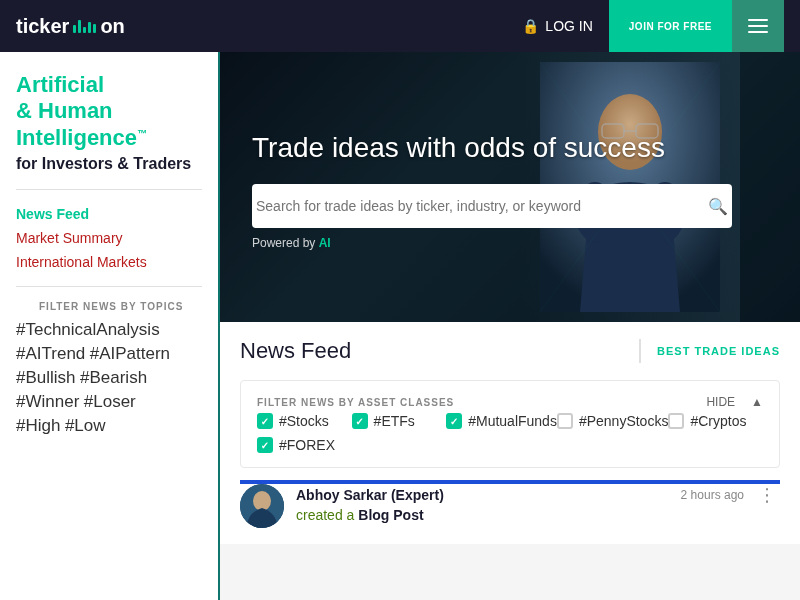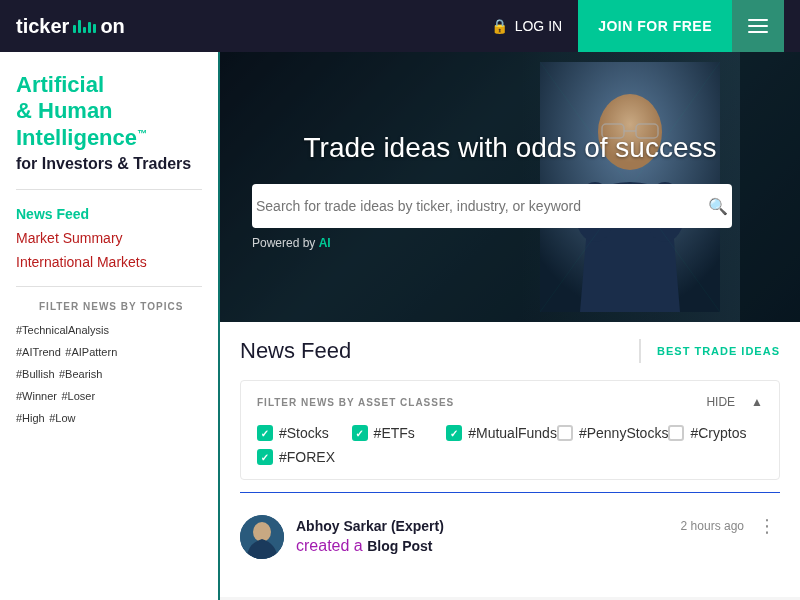--- a/index.html
+++ b/index.html
@@ -11,42 +11,42 @@
     }
     .logo { display: flex; align-items: center; gap: 2px; }
     .logo-text { color: white; font-size: 20px; font-weight: 600; letter-spacing: 0; text-align: right; }
     .logo-bars { display: flex; align-items: flex-end; gap: 2px; margin: 0 2px; }
     .logo-bar { background: #00c896; border-radius: 1px; }
     .header-right { display: flex; align-items: center; gap: 0; margin-left: auto; }
     .login-btn {
       display: flex; align-items: center; gap: 6px; color: white; background: none; border: none; cursor: pointer; font-size: 14px; padding: 8px 16px; font-weight: 500;
     }
     .join-btn {
-      background: #00c896; color: white; border: none; cursor: pointer; font-size: 14px; font-weight: 700; padding: 0 20px; height: 52px; letter-spacing: 0.5px;
+      background: #00c896; color: white; border: none; cursor: pointer; font-size: 10px; font-weight: 700; padding: 0 20px; height: 52px; letter-spacing: 0.5px;
     }
     .hamburger-btn {
       background: #2d8f75; border: none; cursor: pointer; width: 52px; height: 52px; display: flex; flex-direction: column; align-items: center; justify-content: center; gap: 4px;
     }
     .hamburger-line { width: 20px; height: 2px; background: white; border-radius: 1px; }
 
     
     .main-layout { display: flex; height: 548px; }
 
     
     .sidebar { width: 220px; background: white; padding: 20px 16px; overflow-y: auto; flex-shrink: 0; border-right: 2px solid #0f766e; }
     .sidebar-heading {
       font-size: 22px; font-weight: 700; color: #00c896; line-height: 1.2; margin-bottom: 4px;
     }
     .sidebar-heading-tm { font-size: 10px; vertical-align: super; }
     .sidebar-subheading { font-size: 16px; font-weight: 700; color: #1a1a2e; margin-bottom: 16px; }
     .sidebar-divider { border: none; border-top: 1px solid #e0e0e0; margin: 12px 0; }
     .sidebar-nav-item { display: block; font-size: 14px; color: #b91c1c; padding: 4px 0; cursor: pointer; text-decoration: none; }
     .sidebar-nav-item.active { color: #00c896; font-weight: 600; }
     .sidebar-section-title { font-size: 10px; color: #888; font-weight: 600; letter-spacing: 1px; text-transform: uppercase; margin: 14px 0 8px; padding-left: 23px; }
-    .tag { font-size: 11px; color: #333; cursor: pointer; display: inline-block; }
+    .tag { font-size: 17px; color: #333; cursor: pointer; display: inline-block; }
     .tags-row { margin-bottom: 4px; }
 
     
     .content { flex: 1; overflow-y: auto; }
 
     
     .hero {
       position: relative; height: 270px; background: linear-gradient(135deg, #0d1b2a 0%, #1a3a4a 40%, #0d2535 100%); display: flex; flex-direction: column; justify-content: center; padding: 32px 32px 24px;
       overflow: hidden;
     }
@@ -57,53 +57,53 @@
       position: absolute; right: 60px; top: 0; bottom: 0; width: 220px;
       background: linear-gradient(90deg, transparent 0%, rgba(100,150,180,0.15) 100%);
       display: flex; align-items: center; justify-content: center;
     }
     .hero-person-img {
       width: 180px; height: 250px;
       background: radial-gradient(ellipse at 50% 30%, #4a6d8c 0%, #2a4d6c 40%, #1a2d3c 100%);
       border-radius: 0; position: relative;
     }
     .hero-content { position: relative; z-index: 2; }
-    .hero-title { color: white; font-size: 28px; font-weight: 400; margin-bottom: 20px; text-shadow: 0 1px 3px rgba(0,0,0,0.5); text-align: center; }
+    .hero-title { color: white; font-size: 28px; font-weight: 400; margin-bottom: 20px; text-shadow: 0 1px 3px rgba(0,0,0,0.5); }
     .search-bar {
       display: flex; align-items: center; background: white; border-radius: 4px; padding: 0 4px; width: 480px; height: 44px;
     }
     .search-input { flex: 1; border: none; outline: none; font-size: 14px; color: #333; background: transparent; }
     .search-icon { color: #666; font-size: 16px; cursor: pointer; }
     .powered-by { color: rgba(255,255,255,0.8); font-size: 12px; margin-top: 8px; }
     .powered-by span { color: #00c896; font-weight: 600; }
 
     
     .news-section { background: white; padding: 16px 20px; }
     .news-header { display: flex; align-items: center; margin-bottom: 16px; }
     .news-title { font-size: 22px; font-weight: 400; color: #1a1a2e; flex: 1; }
     .news-divider-v { width: 2px; height: 24px; background: #e0e0e0; margin: 0 16px; }
     .best-trade { font-size: 11px; font-weight: 700; color: #00c896; letter-spacing: 1px; text-transform: uppercase; cursor: pointer; }
 
     
     .filter-bar {
       background: white; border: 1px solid #e8e8e8; border-radius: 4px; padding: 14px 16px; margin-bottom: 12px;
     }
-    .filter-header { display: flex; justify-content: space-between; align-items: center; margin-bottom: 16px; }
+    .filter-header { display: flex; justify-content: space-between; align-items: center; margin-bottom: 4px; }
     .filter-label { font-size: 10px; font-weight: 700; color: #888; letter-spacing: 1px; text-transform: uppercase; }
     .hide-btn { font-size: 12px; color: #666; cursor: pointer; display: flex; align-items: center; gap: 16px; }
     .filter-options { display: grid; grid-template-columns: repeat(5, 1fr); gap: 8px 0; }
     .filter-option { display: flex; align-items: center; gap: 6px; font-size: 14px; color: #333; }
     .checkbox {
       width: 16px; height: 16px; border: 2px solid #ccc; border-radius: 3px; display: flex; align-items: center; justify-content: center; cursor: pointer; flex-shrink: 0;
     }
     .checkbox.checked { background: #00c896; border-color: #00c896; }
     .checkbox.checked::after { content: '✓'; color: white; font-size: 10px; font-weight: 700; }
 
     
-    .news-item { display: flex; align-items: flex-start; gap: 12px; padding: 22px 0; border-top: 1px solid #1d4ed8; }
+    .news-item { display: flex; align-items: flex-start; gap: 12px; padding: 0 0; border-top: 4px solid #1d4ed8; }
     .avatar { width: 44px; height: 44px; border-radius: 50%; background: #2a5a7c; flex-shrink: 0; display: flex; align-items: center; justify-content: center; overflow: hidden; }
     .avatar-inner { width: 44px; height: 44px; background: radial-gradient(circle at 40% 35%, #5a8ab0 0%, #2a5a7c 60%, #1a3a5c 100%); border-radius: 50%; }
     .news-item-content { flex: 1; }
     .news-item-author { font-size: 14px; font-weight: 600; color: #1a1a2e; }
     .news-item-type { font-size: 14px; font-weight: 600; color: #1a1a2e; }
     .news-item-meta { display: flex; align-items: center; justify-content: space-between; }
     .news-item-time { font-size: 12px; color: #888; }
     .news-item-actions { color: #888; cursor: pointer; font-size: 18px; padding: 0 4px; }
   </style>
 </head>
@@ -277,21 +277,21 @@
           <div class="news-item-meta">
             <div>
               <span class="news-item-author">Abhoy Sarkar (Expert)</span>
             </div>
             <div style="display:flex;align-items:center;gap:10px">
               <span class="news-item-time">2 hours ago</span>
               <span class="news-item-actions">⋮</span>
             </div>
           </div>
           <div>
-            <span style="font-size:16px;color:#a21caf">created a </span>
+            <span style="font-size:14px;color:#4d7c0f">created a </span>
             <span class="news-item-type">Blog Post</span>
           </div>
         </div>
       </div>
 
     </div>
   </div>
 </div>
 
 </body></html>

